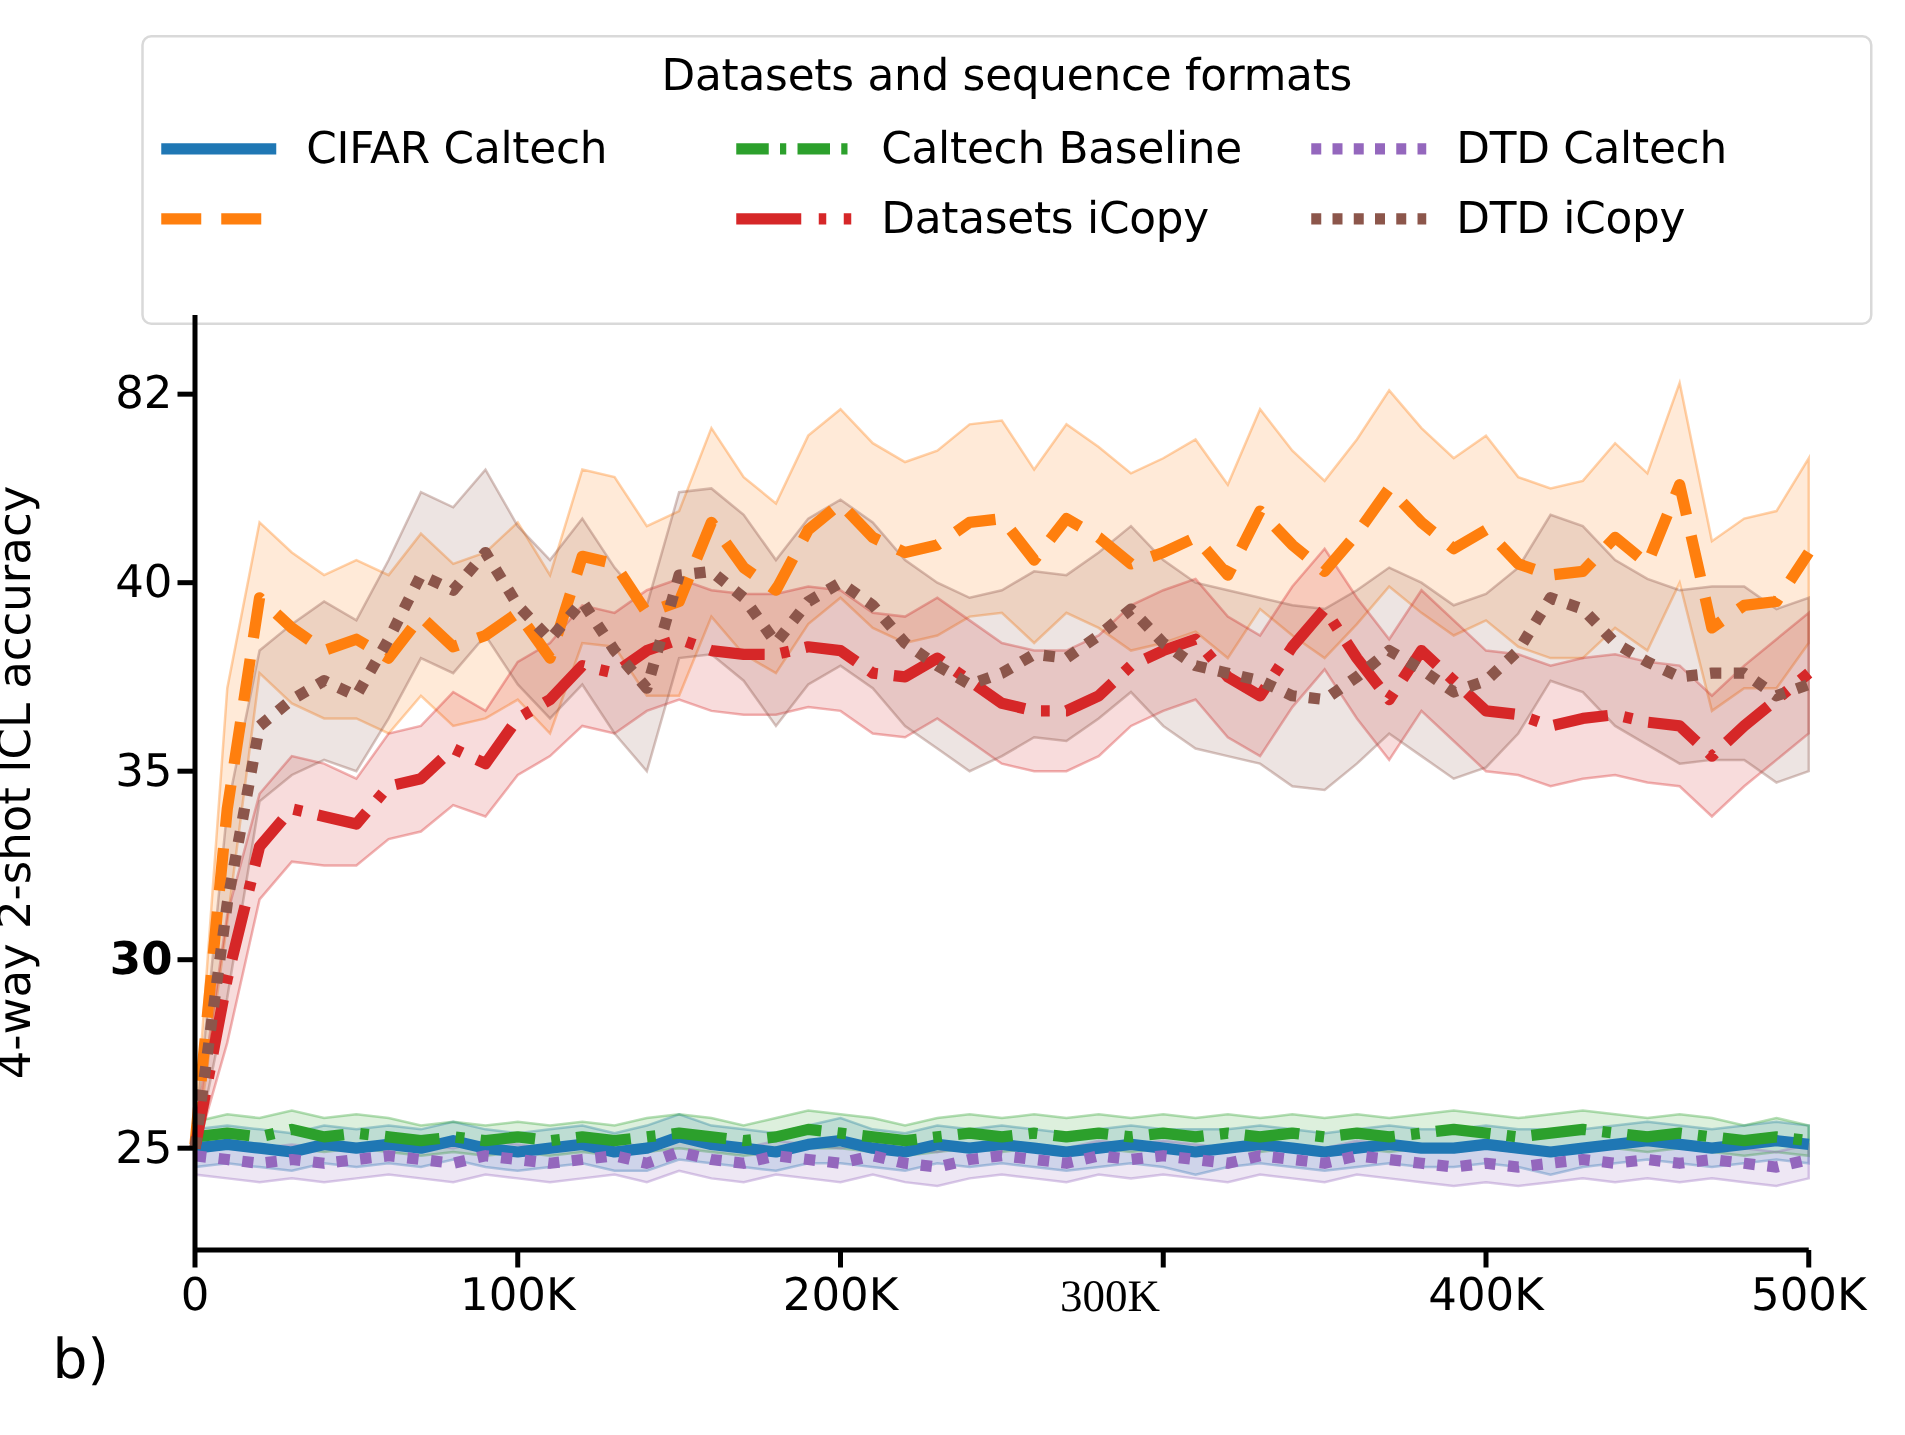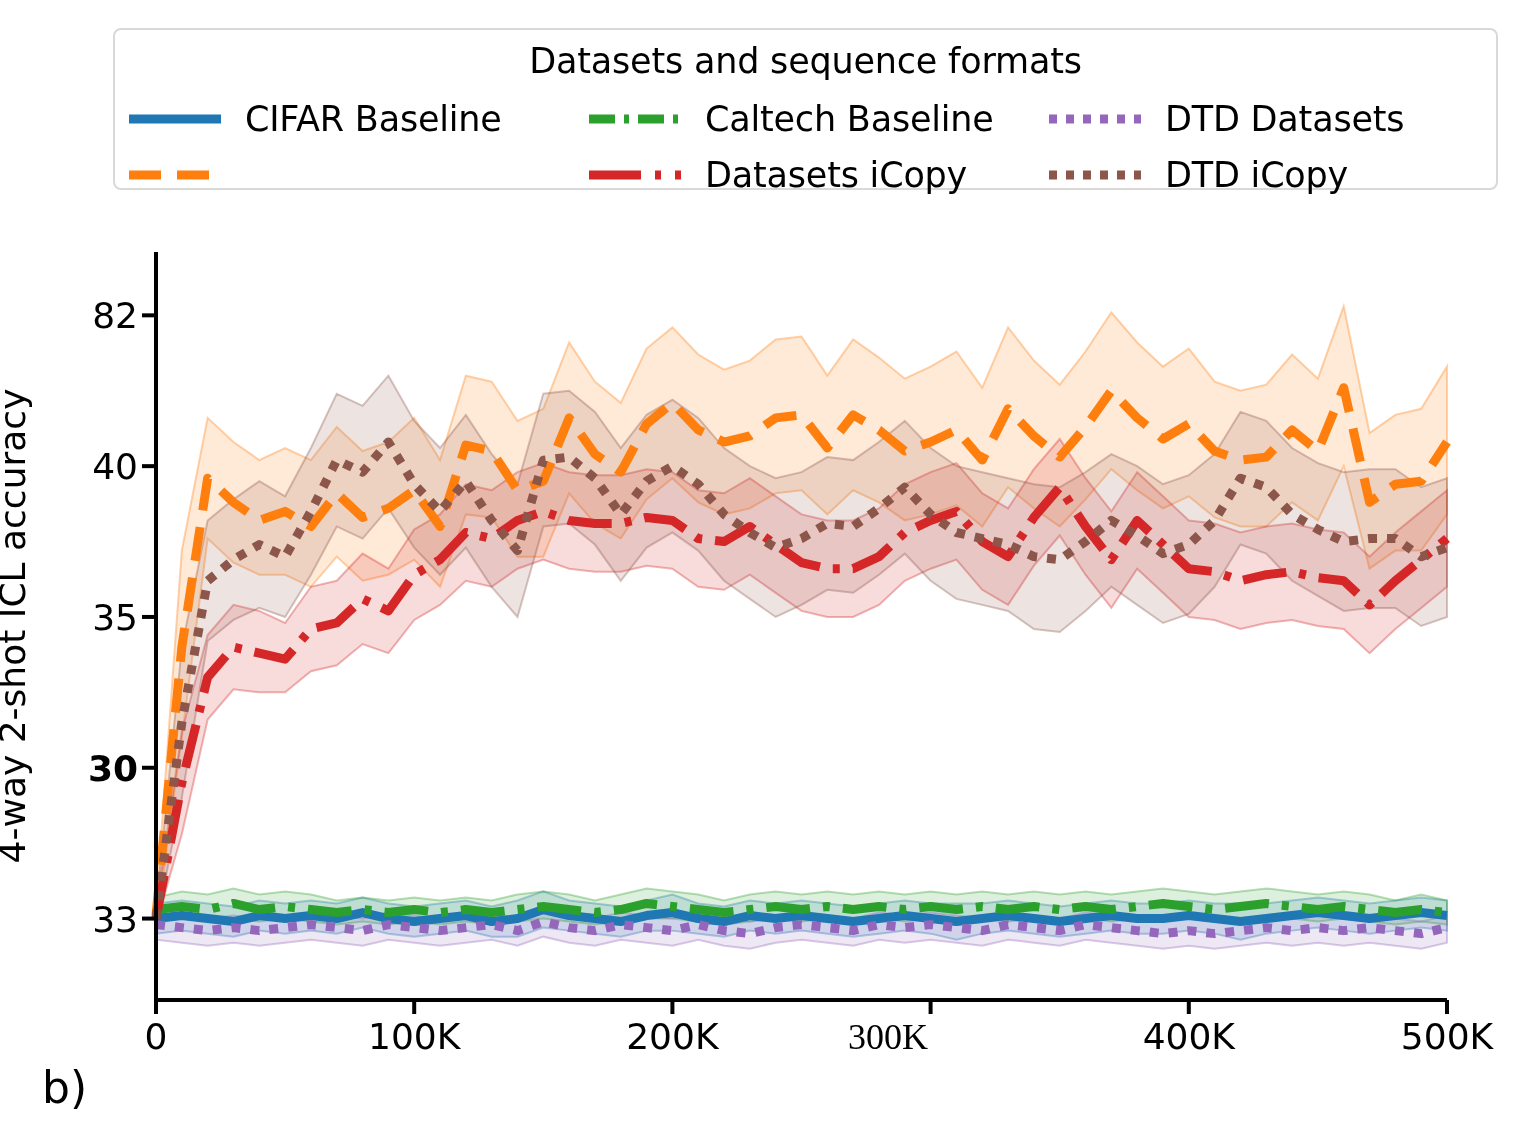--- a/index.html
+++ b/index.html
@@ -19,21 +19,21 @@
     left: 0; top: 0;
     width: 1524px;
     height: 1148px;
   }
   
   #legend-box {
     position: absolute;
     left: 113px;
     top: 28px;
     width: 1385px;
-    height: 162px;
+    height: 232px;
     box-sizing: border-box;
     border: 2px solid #d9d9d9;
     border-radius: 8px;
     background: #ffffff;
   }
   #legend-title {
     text-align: center;
     font-size: 35px;
     color: #000;
     line-height: 1;
@@ -116,35 +116,35 @@
 <div id="figure">
 
   <div id="legend-box">
     <div id="legend-title">Datasets and sequence formats</div>
     <div id="legend-grid">
 
       <div class="legend-entry">
         <svg class="legend-sample" viewBox="0 0 96 10">
           <line x1="2" y1="5" x2="94" y2="5" stroke="#1f77b4" stroke-width="9"></line>
         </svg>
-        <span class="legend-label">CIFAR Baseline</span>
+        <span class="legend-label">CIFAR Caltech</span>
       </div>
 
       <div class="legend-entry">
         <svg class="legend-sample" viewBox="0 0 96 10">
           <line x1="2" y1="5" x2="94" y2="5" stroke="#2ca02c" stroke-width="9" stroke-dasharray="26 9 5 9"></line>
         </svg>
         <span class="legend-label">Caltech Baseline</span>
       </div>
 
       <div class="legend-entry">
         <svg class="legend-sample" viewBox="0 0 96 10">
           <line x1="2" y1="5" x2="94" y2="5" stroke="#9467bd" stroke-width="9" stroke-dasharray="8 9"></line>
         </svg>
-        <span class="legend-label">DTD Datasets</span>
+        <span class="legend-label">DTD Caltech</span>
       </div>
 
       <div class="legend-entry">
         <svg class="legend-sample" viewBox="0 0 96 10">
           <line x1="2" y1="5" x2="94" y2="5" stroke="#ff7f0e" stroke-width="9" stroke-dasharray="32 16"></line>
         </svg>
       </div>
 
       <div class="legend-entry">
         <svg class="legend-sample" viewBox="0 0 96 10">
@@ -160,21 +160,21 @@
         <span class="legend-label">DTD iCopy</span>
       </div>
 
     </div>
   </div>
 
   <div id="ylabel">4-way 2-shot ICL accuracy</div>
   <div id="panel-label">b)</div>
 
   <div id="ytick-labels">
-      <div class="ytick-label" style="top: 918.565px;">33</div>
+      <div class="ytick-label" style="top: 918.565px;">25</div>
       <div class="ytick-label" style="top: 767.758px; font-weight: bold;">30</div>
       <div class="ytick-label" style="top: 616.952px;">35</div>
       <div class="ytick-label" style="top: 466.145px; text-align: right;">40</div>
       <div class="ytick-label" style="top: 315.339px;">82</div>
     </div>
   <div id="xtick-labels">
       <div class="xtick-label" style="left: 156px;">0</div>
       <div class="xtick-label" style="left: 414.2px;">100K</div>
       <div class="xtick-label" style="left: 672.4px;">200K</div>
       <div class="xtick-label" style="left: 888px; font-family: Liberation Serif, serif;">300K</div>

